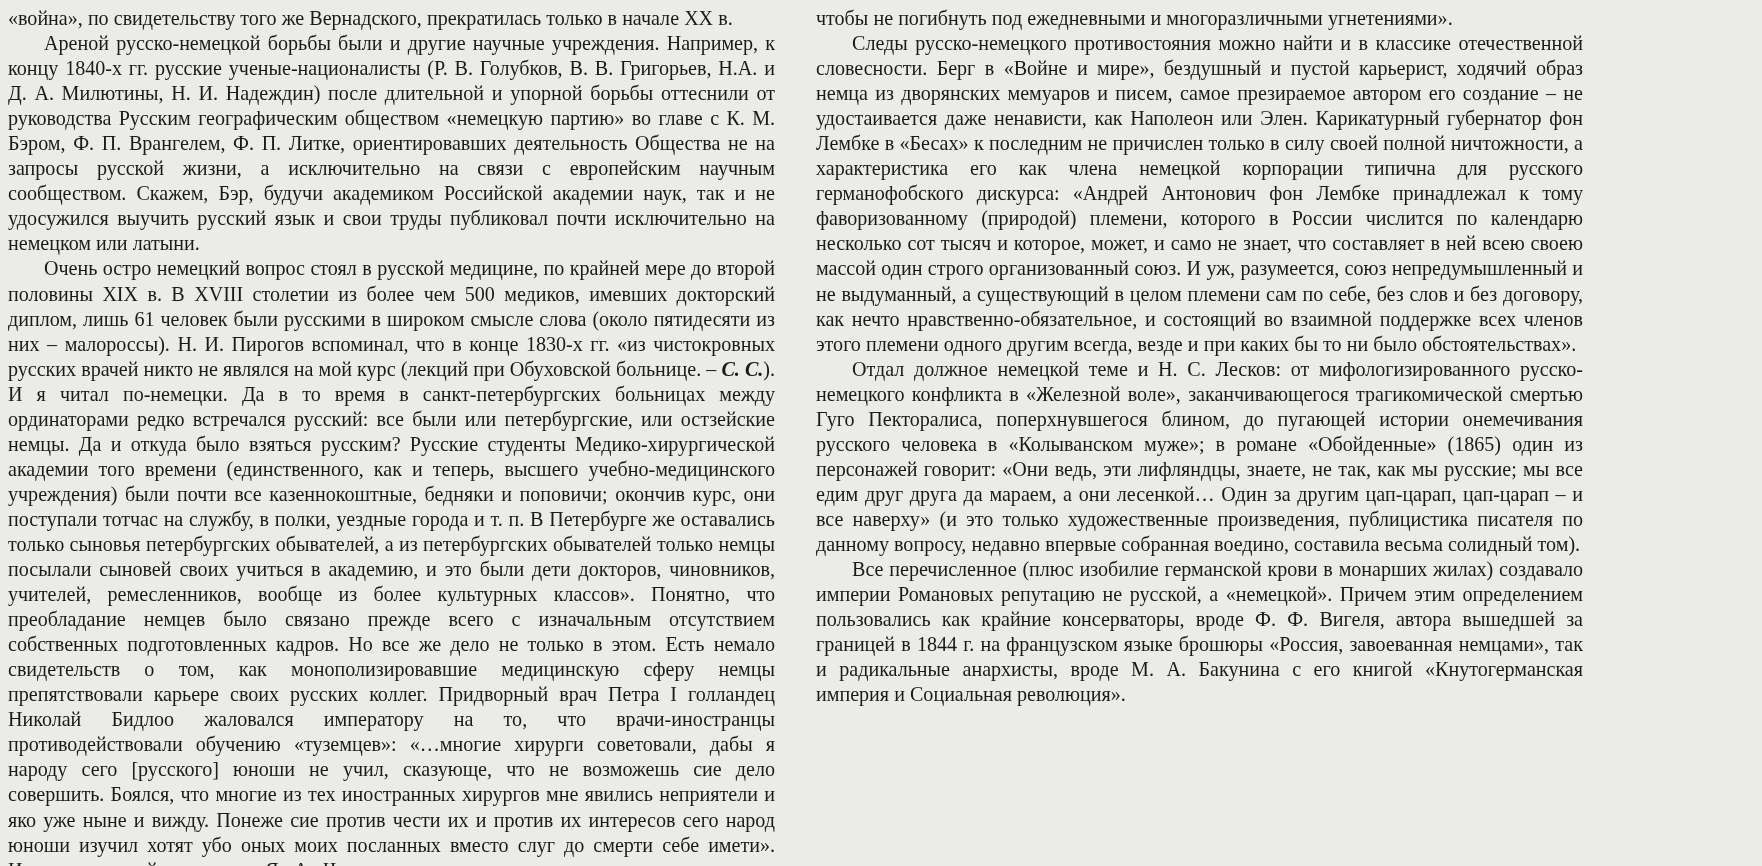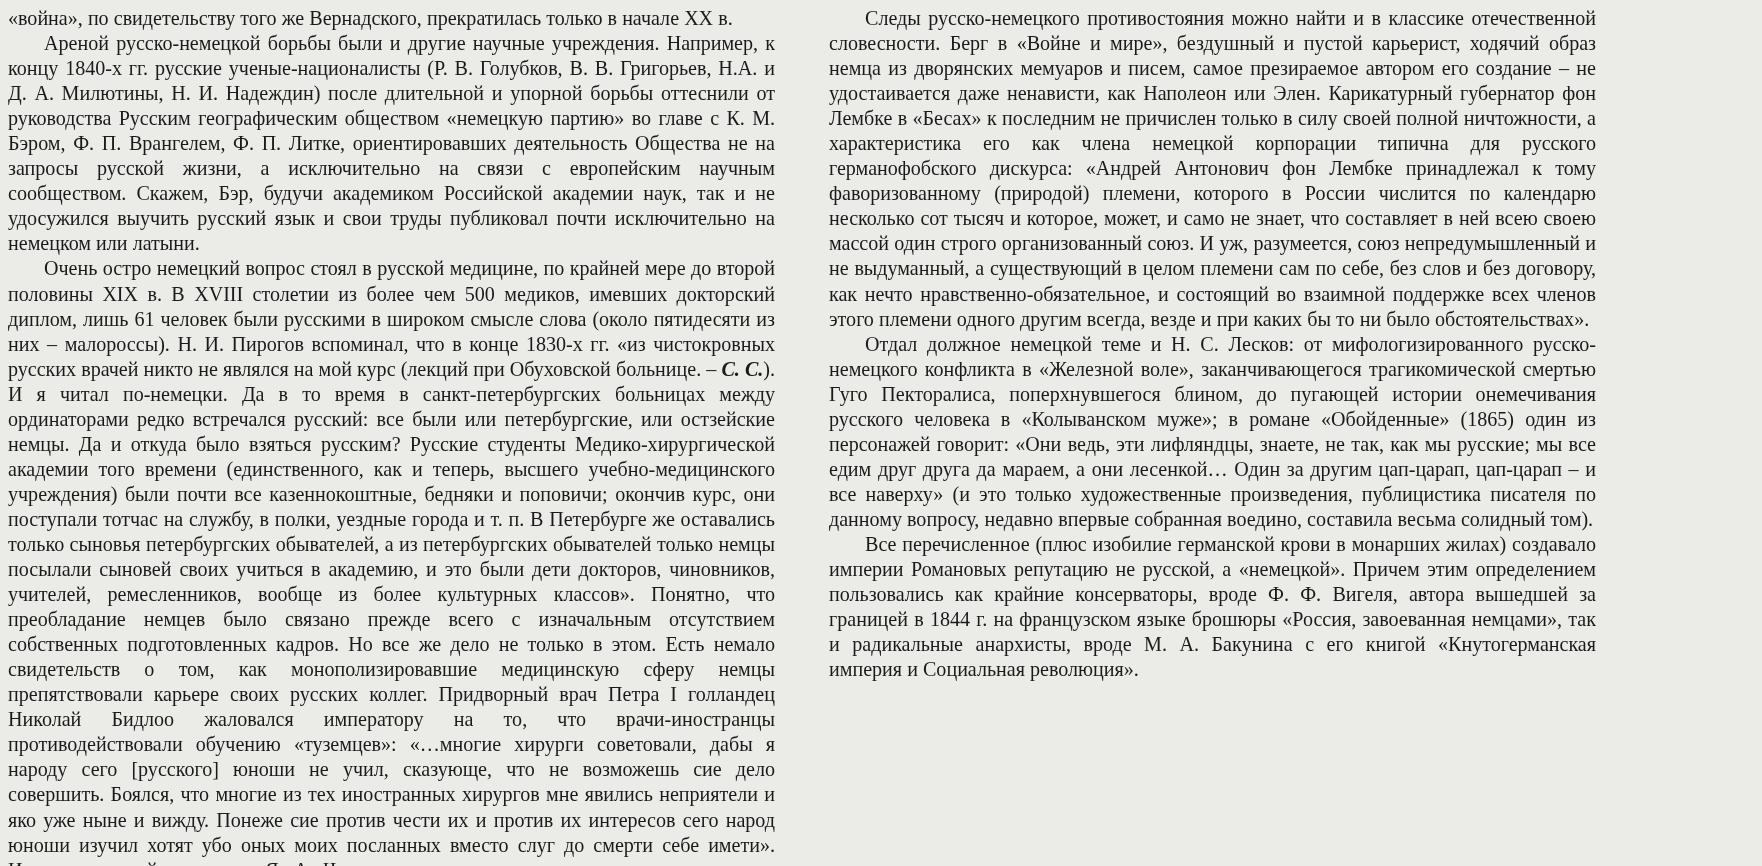--- a/index.html
+++ b/index.html
@@ -14,21 +14,21 @@
     color: #1a1a1a;
     overflow: hidden;
   }
   #page {
     position: relative;
     width: 1762px;
     height: 866px;
     box-sizing: border-box;
     display: flex;
     flex-direction: row;
-    gap: 38px;
+    gap: 25px;
     padding: 6px 0 0 0;
     background: #ebebe8;
   }
   .column {
     box-sizing: border-box;
     width: 781px;
     padding: 0 6px 0 8px;
   }
   .column.left  { padding-left: 8px;  padding-right: 6px; }
   .column.right { padding-left: 10px; padding-right: 4px; }
@@ -53,18 +53,19 @@
 
 <div id="page">
 
   <div class="column left">
     <p class="noindent">«война», по свидетельству того же Вернадского, прекратилась только в начале XX в.</p>
     <p class="indent">Ареной русско-немецкой борьбы были и другие научные учреждения. Например, к концу 1840-х гг. русские ученые-националисты (Р. В. Голубков, В. В. Григорьев, Н.А. и Д. А. Милютины, Н. И. Надеждин) после длительной и упорной борьбы оттеснили от руководства Русским географическим обществом «немецкую партию» во главе с К. М. Бэром, Ф. П. Врангелем, Ф. П. Литке, ориентировавших деятельность Общества не на запросы русской жизни, а исключительно на связи с европейским научным сообществом. Скажем, Бэр, будучи академиком Российской академии наук, так и не удосужился выучить русский язык и свои труды публиковал почти исключительно на немецком или латыни.</p>
     <p class="indent"><span>Очень остро немецкий вопрос стоял в русской медицине, по крайней мере до второй половины XIX в. В XVIII столетии из более чем 500 медиков, имевших докторский диплом, лишь 61 человек были русскими в широком смысле слова (около пятидесяти из них – малороссы). Н. И. Пирогов вспоминал, что в конце 1830-х гг. «из чистокровных русских врачей никто не являлся на мой курс (лекций при Обуховской больнице. – </span><span class="it">С. С.</span><span>). И я читал по-немецки. Да в то время в санкт-петербургских больницах между ординаторами редко встречался русский: все были или петербургские, или остзейские немцы. Да и откуда было взяться русским? Русские студенты Медико-хирургической академии того времени (единственного, как и теперь, высшего учебно-медицинского учреждения) были почти все казеннокоштные, бедняки и поповичи; окончив курс, они поступали тотчас на службу, в полки, уездные города и т. п. В Петербурге же оставались только сыновья петербургских обывателей, а из петербургских обывателей только немцы посылали сыновей своих учиться в академию, и это были дети докторов, чиновников, учителей, ремесленников, вообще из более культурных классов». Понятно, что преобладание немцев было связано прежде всего с изначальным отсутствием собственных подготовленных кадров. Но все же дело не только в этом. Есть немало свидетельств о том, как монополизировавшие медицинскую сферу немцы препятствовали карьере своих русских коллег. Придворный врач Петра I голландец Николай Бидлоо жаловался императору на то, что врачи-иностранцы противодействовали обучению «туземцев»: «…многие хирурги советовали, дабы я народу сего [русского] юноши не учил, сказующе, что не возможешь сие дело совершить. Боялся, что многие из тех иностранных хирургов мне явились неприятели и яко уже ныне и вижду. Понеже сие против чести их и против их интересов сего народ юноши изучил хотят убо оных моих посланных вместо слуг до смерти себе имети». Историк русской медицины Я. А. Чистович писал: «…иностранные администраторы медицинского дела в России были уверены и старались уверить кого следует, что русские не способны и не должны получать полного медицинского образования (потому что иначе заняли бы высокие места в медицинской администрации, чего никак не следовало допускать). Для этого в госпитальных русских школах учили медицине настолько, чтобы только освоить воспитанников с практическою стороною ее, стоявшею почти что на степени ремесла, и держали школы в этом неизменном положении около восьмидесяти лет. Для этого же основали потом в Петербурге Медико-Хирургический (Калинковский) Институт, с университетскою программою, исключительно для иностранцев, и не щадили ни трудов, ни денег на его организацию, вполне впрочем не удавшуюся»; воспоминания современников говорят «о тяжелом гнете, лежавшем в прошлом (то есть XVIII. – </span></p>
   </div>
 
   <div class="column right">
+    <p class="noindent">чтобы не погибнуть под ежедневными и многоразличными угнетениями».</p>
     <p class="indent">Следы русско-немецкого противостояния можно найти и в классике отечественной словесности. Берг в «Войне и мире», бездушный и пустой карьерист, ходячий образ немца из дворянских мемуаров и писем, самое презираемое автором его создание – не удостаивается даже ненависти, как Наполеон или Элен. Карикатурный губернатор фон Лембке в «Бесах» к последним не причислен только в силу своей полной ничтожности, а характеристика его как члена немецкой корпорации типична для русского германофобского дискурса: «Андрей Антонович фон Лембке принадлежал к тому фаворизованному (природой) племени, которого в России числится по календарю несколько сот тысяч и которое, может, и само не знает, что составляет в ней всею своею массой один строго организованный союз. И уж, разумеется, союз непредумышленный и не выдуманный, а существующий в целом племени сам по себе, без слов и без договору, как нечто нравственно-обязательное, и состоящий во взаимной поддержке всех членов этого племени одного другим всегда, везде и при каких бы то ни было обстоятельствах».</p>
     <p class="indent">Отдал должное немецкой теме и Н. С. Лесков: от мифологизированного русско-немецкого конфликта в «Железной воле», заканчивающегося трагикомической смертью Гуго Пекторалиса, поперхнувшегося блином, до пугающей истории онемечивания русского человека в «Колыванском муже»; в романе «Обойденные» (1865) один из персонажей говорит: «Они ведь, эти лифляндцы, знаете, не так, как мы русские; мы все едим друг друга да мараем, а они лесенкой… Один за другим цап-царап, цап-царап – и все наверху» (и это только художественные произведения, публицистика писателя по данному вопросу, недавно впервые собранная воедино, составила весьма солидный том).</p>
     <p class="indent">Все перечисленное (плюс изобилие германской крови в монарших жилах) создавало империи Романовых репутацию не русской, а «немецкой». Причем этим определением пользовались как крайние консерваторы, вроде Ф. Ф. Вигеля, автора вышедшей за границей в 1844 г. на французском языке брошюры «Россия, завоеванная немцами», так и радикальные анархисты, вроде М. А. Бакунина с его книгой «Кнутогерманская империя и Социальная революция».</p>
   </div>
 
 </div>
 
 </body></html>

